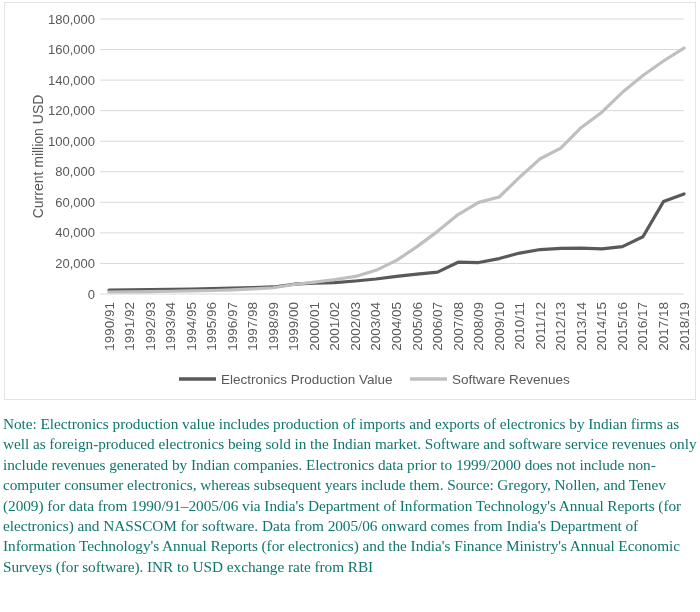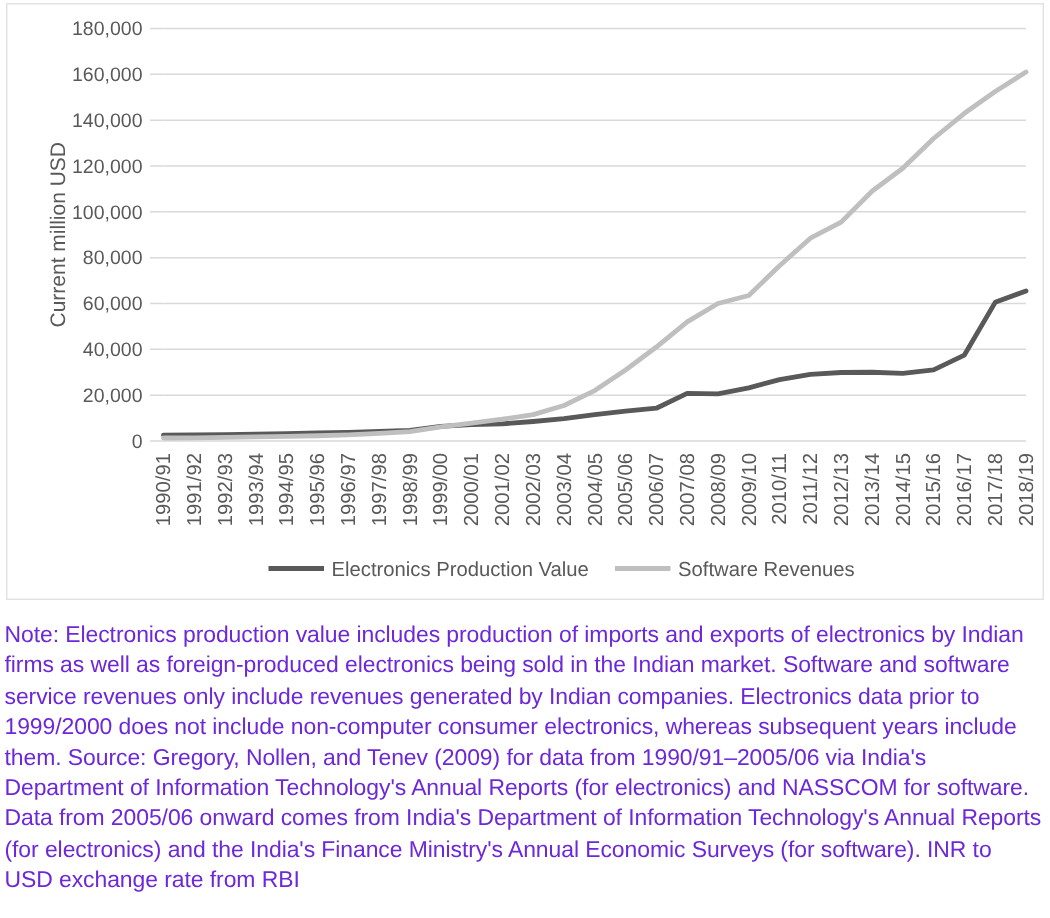--- a/index.html
+++ b/index.html
@@ -59,24 +59,24 @@
     font-size: 13.5px;
     fill: #595959;
   }
 
   
   #note {
     position: absolute;
     left: 3px;
     top: 414px;
     width: 694px;
-    font-family: Liberation Sans, sans-serif;
+    font-family: Liberation Serif, serif;
     font-size: 15.3px;
     line-height: 1.335;
-    color: #6d28d9;
+    color: #0f766e;
     text-align: left;
     letter-spacing: -0.05px;
   }
 </style>
 </head>
 <body>
 
 <div id="page">
 
   <div id="chart-frame">

